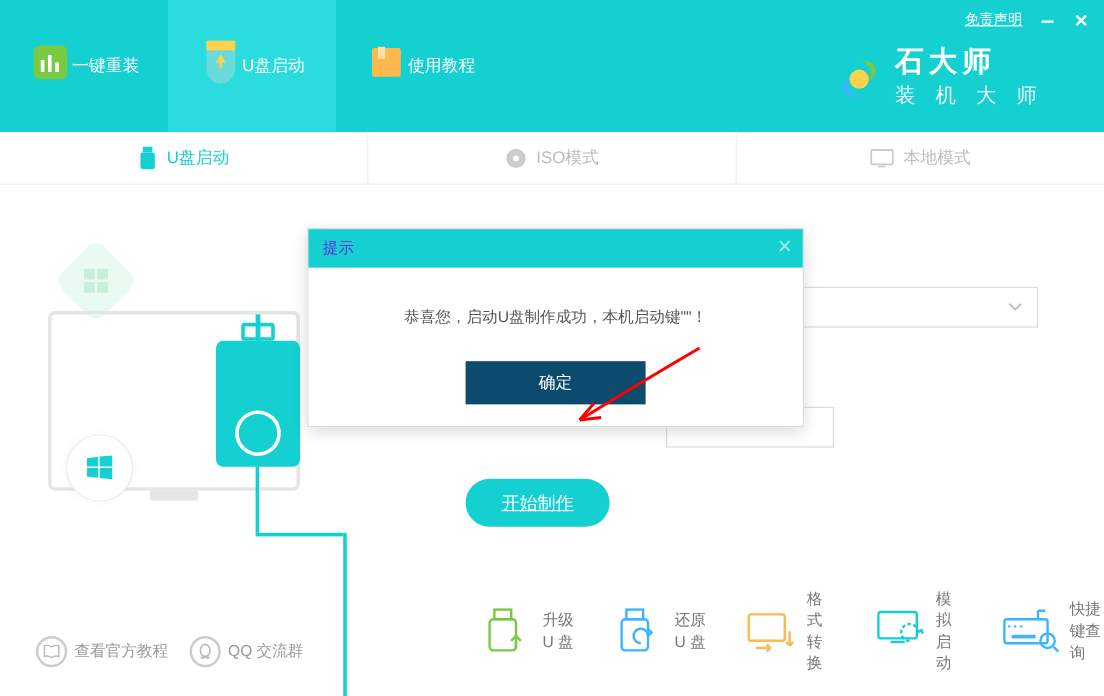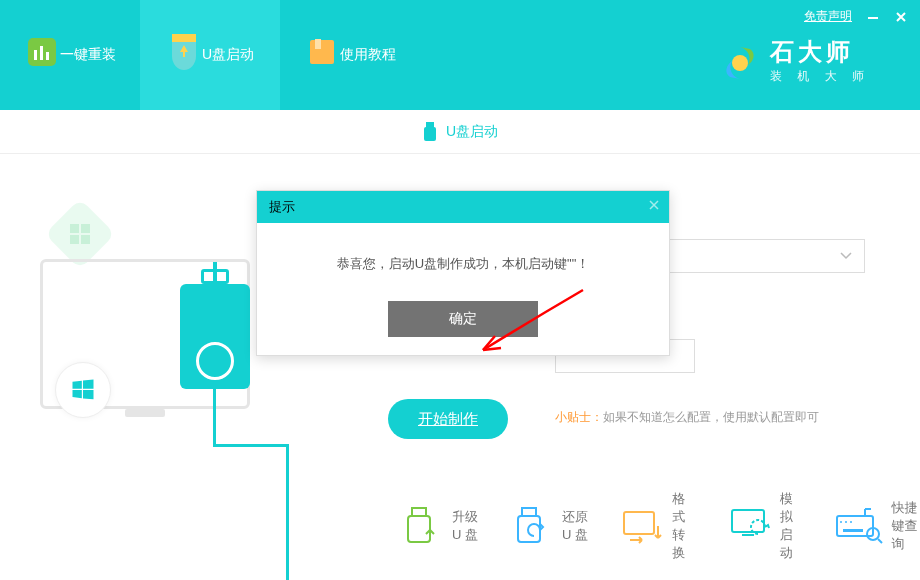--- a/index.html
+++ b/index.html
@@ -7,21 +7,21 @@
 
 .header { height: 110px; background: #14d0d1; display: flex; align-items: stretch; position: relative; }
 .nav-item { width: 140px; display: flex; align-items: center; justify-content: center; color: #fff; cursor: pointer; }
 .nav-item.active { background: #2adcdd; }
 .nav-icon-wrap { width: 36px; height: 40px; display: flex; align-items: center; justify-content: center; margin-bottom: 6px; }
 .nav-label { font-size: 14px; }
 
 .brand { position: absolute; right: 50px; top: 40px; display: flex; align-items: center; color: #fff; }
 .brand-text { margin-left: 10px; }
 .brand-title { font-size: 24px; font-weight: bold; letter-spacing: 4px; line-height: 1; }
-.brand-sub { font-size: 12px; letter-spacing: 6px; opacity: .9; margin-top: 4px; }
+.brand-sub { font-size: 17px; letter-spacing: 6px; opacity: .9; margin-top: 4px; }
 
 .win-controls { position: absolute; right: 12px; top: 8px; display: flex; align-items: center; gap: 14px; color: #fff; font-size: 12px; }
 .disclaimer { cursor: pointer; text-decoration: underline; }
 .win-btn { cursor: pointer; width: 14px; height: 14px; display: flex; align-items: center; justify-content: center; }
 
 .subtabs { height: 44px; display: flex; border-bottom: 1px solid #eee; }
 .subtab { flex: 1; display: flex; align-items: center; justify-content: center; gap: 8px; color: #bcbcbc; font-size: 14px; border-right: 1px solid #eee; cursor: pointer; }
 .subtab:last-child { border-right: none; }
 .subtab.active { color: #14d0d1; }
 
@@ -54,25 +54,25 @@
 
 .action-row { position: absolute; left: 400px; bottom: 18px; display: flex; gap: 32px; }
 .action-item { display: flex; flex-direction: row; align-items: center; gap: 8px; color: #777; font-size: 13px; cursor: pointer; }
 .action-icon { width: 50px; height: 42px; display: flex; align-items: center; justify-content: center; }
 
 .footer-left { position: absolute; left: 30px; bottom: 24px; display: flex; gap: 18px; }
 .footer-btn { display: flex; align-items: center; gap: 6px; color: #999; font-size: 13px; cursor: pointer; }
 .footer-icon-circle { width: 26px; height: 26px; border: 2px solid #ccc; border-radius: 50%; display: flex; align-items: center; justify-content: center; }
 
 .modal { position: absolute; left: 256px; top: 190px; width: 414px; background: #fff; border: 1px solid #ddd; box-shadow: 0 3px 12px rgba(0,0,0,.15); z-index: 10; }
-.modal-title { height: 30px; background: #14d0d1; color: #000000; font-size: 13px; display: flex; align-items: center; padding: 16px 12px; position: relative; }
+.modal-title { height: 30px; background: #14d0d1; color: #6d28d9; font-size: 13px; display: flex; align-items: center; padding: 16px 12px; position: relative; }
 .modal-close { position: absolute; right: 10px; top: 7px; cursor: pointer; opacity: .6; }
 .modal-body { padding: 32px 20px 28px; text-align: center; color: #555; font-size: 13px; }
 .modal-footer { display: flex; justify-content: center; padding-bottom: 18px; }
-.modal-ok { width: 150px; height: 36px; background: #737373; color: #fff; display: flex; align-items: center; justify-content: center; font-size: 14px; cursor: pointer; }
+.modal-ok { width: 150px; height: 36px; background: #0c4a6e; color: #fff; display: flex; align-items: center; justify-content: center; font-size: 14px; cursor: pointer; }
 
 .arrow { position: absolute; left: 465px; top: 288px; z-index: 20; width: 120px; height: 75px; pointer-events: none; }
 </style>
 </head>
 <body>
 
 <div class="header">
   <div class="nav-item">
     <div class="nav-icon-wrap">
       <svg width="32" height="32" viewBox="0 0 32 32">
@@ -132,20 +132,34 @@
 </div>
 
 <div class="subtabs">
   <div class="subtab active">
     <svg width="16" height="20" viewBox="0 0 16 20">
         <rect x="4" y="0" width="8" height="5" fill="#14d0d1"></rect>
         <rect x="2" y="5" width="12" height="14" rx="2" fill="#14d0d1"></rect>
       </svg>
     <span>U盘启动</span>
   </div>
+  <div class="subtab">
+    <svg width="18" height="18" viewBox="0 0 18 18">
+        <circle cx="9" cy="9" r="8" fill="#ccc"></circle>
+        <circle cx="9" cy="9" r="2.5" fill="#fff"></circle>
+      </svg>
+    <span>ISO模式</span>
+  </div>
+  <div class="subtab">
+    <svg width="20" height="16" viewBox="0 0 20 16">
+        <rect x="1" y="1" width="18" height="12" rx="1" fill="none" stroke="#ccc" stroke-width="1.5"></rect>
+        <rect x="7" y="14" width="6" height="1.5" fill="#ccc"></rect>
+      </svg>
+    <span>本地模式</span>
+  </div>
 </div>
 
 <div class="content">
   <div class="decor-square">
     <svg class="decor-square-inner" width="24" height="24" viewBox="0 0 24 24">
         <rect x="2" y="2" width="9" height="9" fill="#c8f0d8"></rect>
         <rect x="13" y="2" width="9" height="9" fill="#c8f0d8"></rect>
         <rect x="2" y="13" width="9" height="9" fill="#c8f0d8"></rect>
         <rect x="13" y="13" width="9" height="9" fill="#c8f0d8"></rect>
       </svg>
@@ -167,23 +181,20 @@
 
   <div class="dropdown">
     <svg width="12" height="8" viewBox="0 0 12 8">
         <path d="M1 1 L6 6 L11 1" stroke="#bbb" stroke-width="1.5" fill="none"></path>
       </svg>
   </div>
   <div class="input-box"></div>
 
   <div class="start-btn">开始制作</div>
 
-  <div class="tip">
-    <span class="tip-label">小贴士：</span><span>如果不知道怎么配置，使用默认配置即可</span>
-  </div>
 
   <div class="action-row">
     <div class="action-item">
       <div class="action-icon">
           <svg width="44" height="40" viewBox="0 0 44 40">
             <rect x="12" y="2" width="14" height="8" fill="none" stroke="#7ac943" stroke-width="2"></rect>
             <rect x="8" y="10" width="22" height="26" rx="3" fill="none" stroke="#7ac943" stroke-width="2"></rect>
             <path d="M30 34 L30 24 M26 28 L30 24 L34 28" stroke="#7ac943" stroke-width="2" fill="none"></path>
           </svg>
         </div>
@@ -230,20 +241,40 @@
             <circle cx="16" cy="16" r="1" fill="#3bb5ff"></circle>
             <rect x="8" y="23" width="20" height="3" fill="#3bb5ff"></rect>
             <circle cx="38" cy="28" r="6" fill="none" stroke="#3bb5ff" stroke-width="2"></circle>
             <line x1="43" y1="33" x2="47" y2="37" stroke="#3bb5ff" stroke-width="2"></line>
           </svg>
         </div>
       <span>快捷键查询</span>
     </div>
   </div>
 
+  <div class="footer-left">
+    <div class="footer-btn">
+      <span class="footer-icon-circle">
+          <svg width="14" height="12" viewBox="0 0 14 12">
+            <path d="M1 1 Q4 0 7 2 Q10 0 13 1 L13 10 Q10 9 7 11 Q4 9 1 10 Z" fill="none" stroke="#bbb" stroke-width="1.3"></path>
+          </svg>
+        </span>
+      <span>查看官方教程</span>
+    </div>
+    <div class="footer-btn">
+      <span class="footer-icon-circle">
+          <svg width="14" height="14" viewBox="0 0 14 14">
+            <ellipse cx="7" cy="6" rx="4" ry="5" fill="none" stroke="#bbb" stroke-width="1.3"></ellipse>
+            <ellipse cx="5" cy="12" rx="2" ry="1" fill="#bbb"></ellipse>
+            <ellipse cx="9" cy="12" rx="2" ry="1" fill="#bbb"></ellipse>
+          </svg>
+        </span>
+      <span>QQ 交流群</span>
+    </div>
+  </div>
 </div>
 
 <div class="modal">
   <div class="modal-title">
     <span>提示</span>
     <span class="modal-close"><svg width="10" height="10">
           <path d="M1 1 L9 9 M9 1 L1 9" stroke="#fff" stroke-width="1.5"></path>
         </svg></span>
   </div>
   <div class="modal-body">恭喜您，启动U盘制作成功，本机启动键""！</div>

